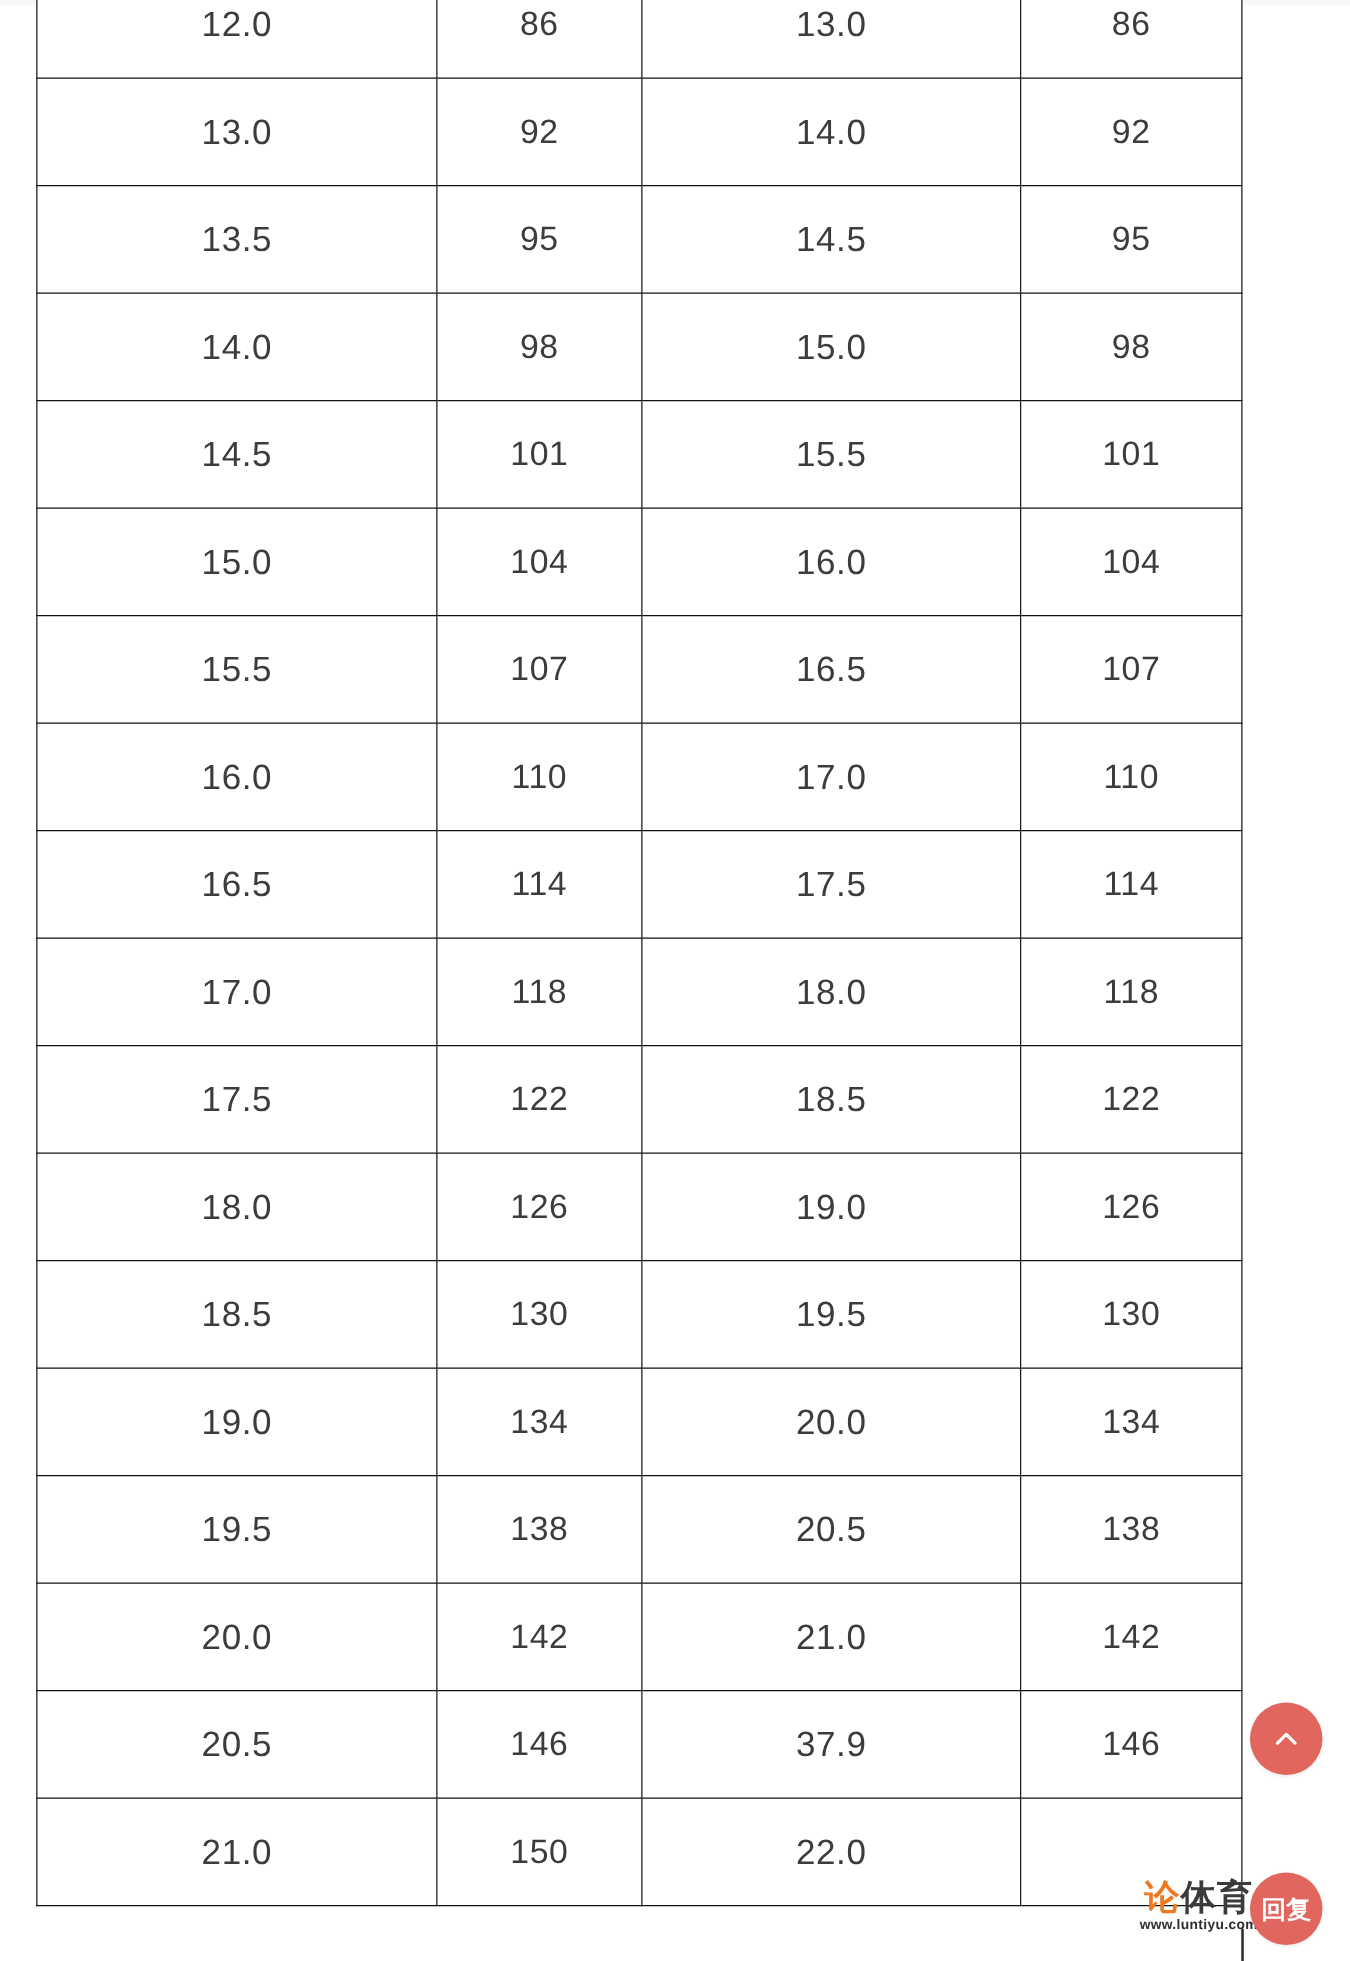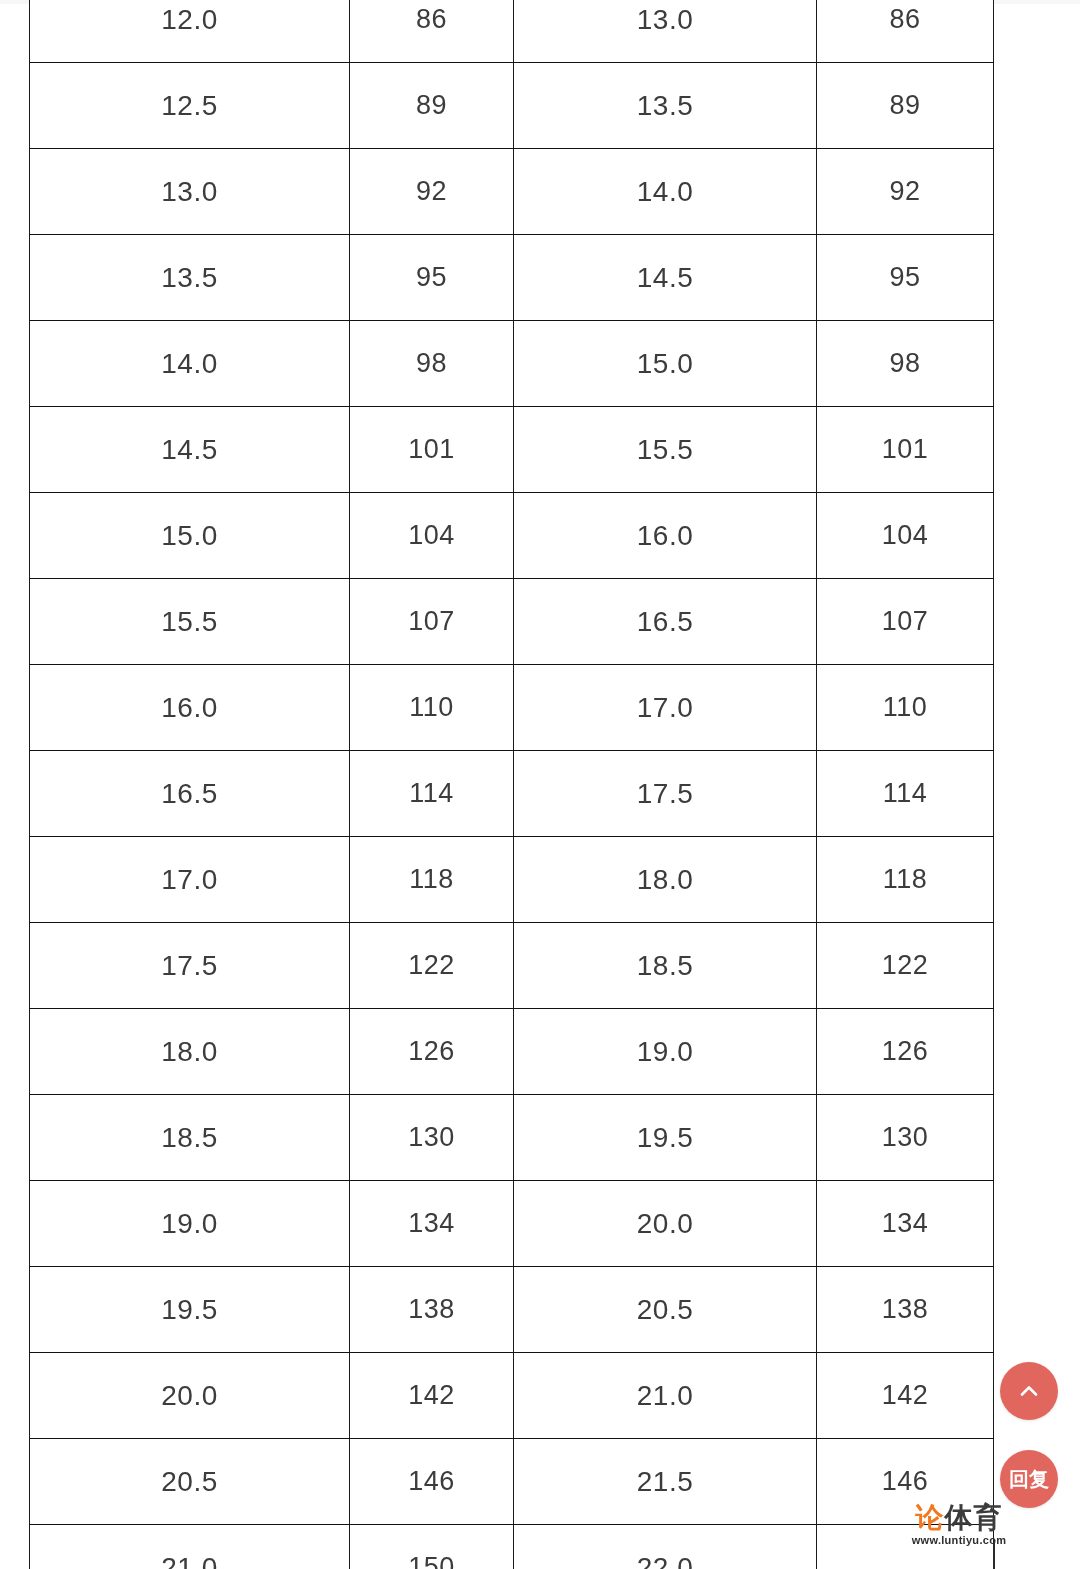--- a/index.html
+++ b/index.html
@@ -109,21 +109,21 @@
     height: 58px;
     border-radius: 50%;
     background: #e0665e;
     display: flex;
     align-items: center;
     justify-content: center;
     cursor: pointer;
     box-shadow: 0 1px 3px rgba(0,0,0,0.10);
   }
   #fab-top  { left: 1000px; top: 1362px; }
-  #fab-reply{ left: 1000px; top: 1450px; }
+  #fab-reply{ left: 1000px; top: 1498px; }
 
   .fab .chev {
     display: block;
     width: 24px;
     height: 24px;
   }
   .fab .chev svg { display: block; }
 
   .fab .fab-text {
     color: #ffffff;
@@ -160,26 +160,20 @@
           <col class="c4">
       </colgroup>
       <tbody>
         <tr>
           <td>12.0</td>
           <td class="num">86</td>
           <td>13.0</td>
           <td class="num">86</td>
         </tr>
         <tr>
-          <td>12.5</td>
-          <td class="num">89</td>
-          <td>13.5</td>
-          <td class="num">89</td>
-        </tr>
-        <tr>
           <td>13.0</td>
           <td class="num">92</td>
           <td>14.0</td>
           <td class="num">92</td>
         </tr>
         <tr>
           <td>13.5</td>
           <td class="num">95</td>
           <td>14.5</td>
           <td class="num">95</td>
@@ -258,21 +252,21 @@
         </tr>
         <tr>
           <td>20.0</td>
           <td class="num">142</td>
           <td>21.0</td>
           <td class="num">142</td>
         </tr>
         <tr>
           <td>20.5</td>
           <td class="num">146</td>
-          <td>21.5</td>
+          <td>37.9</td>
           <td class="num">146</td>
         </tr>
         <tr>
           <td>21.0</td>
           <td class="num">150</td>
           <td>22.0</td>
           <td class="num blank"></td>
         </tr>
       </tbody>
     </table>

